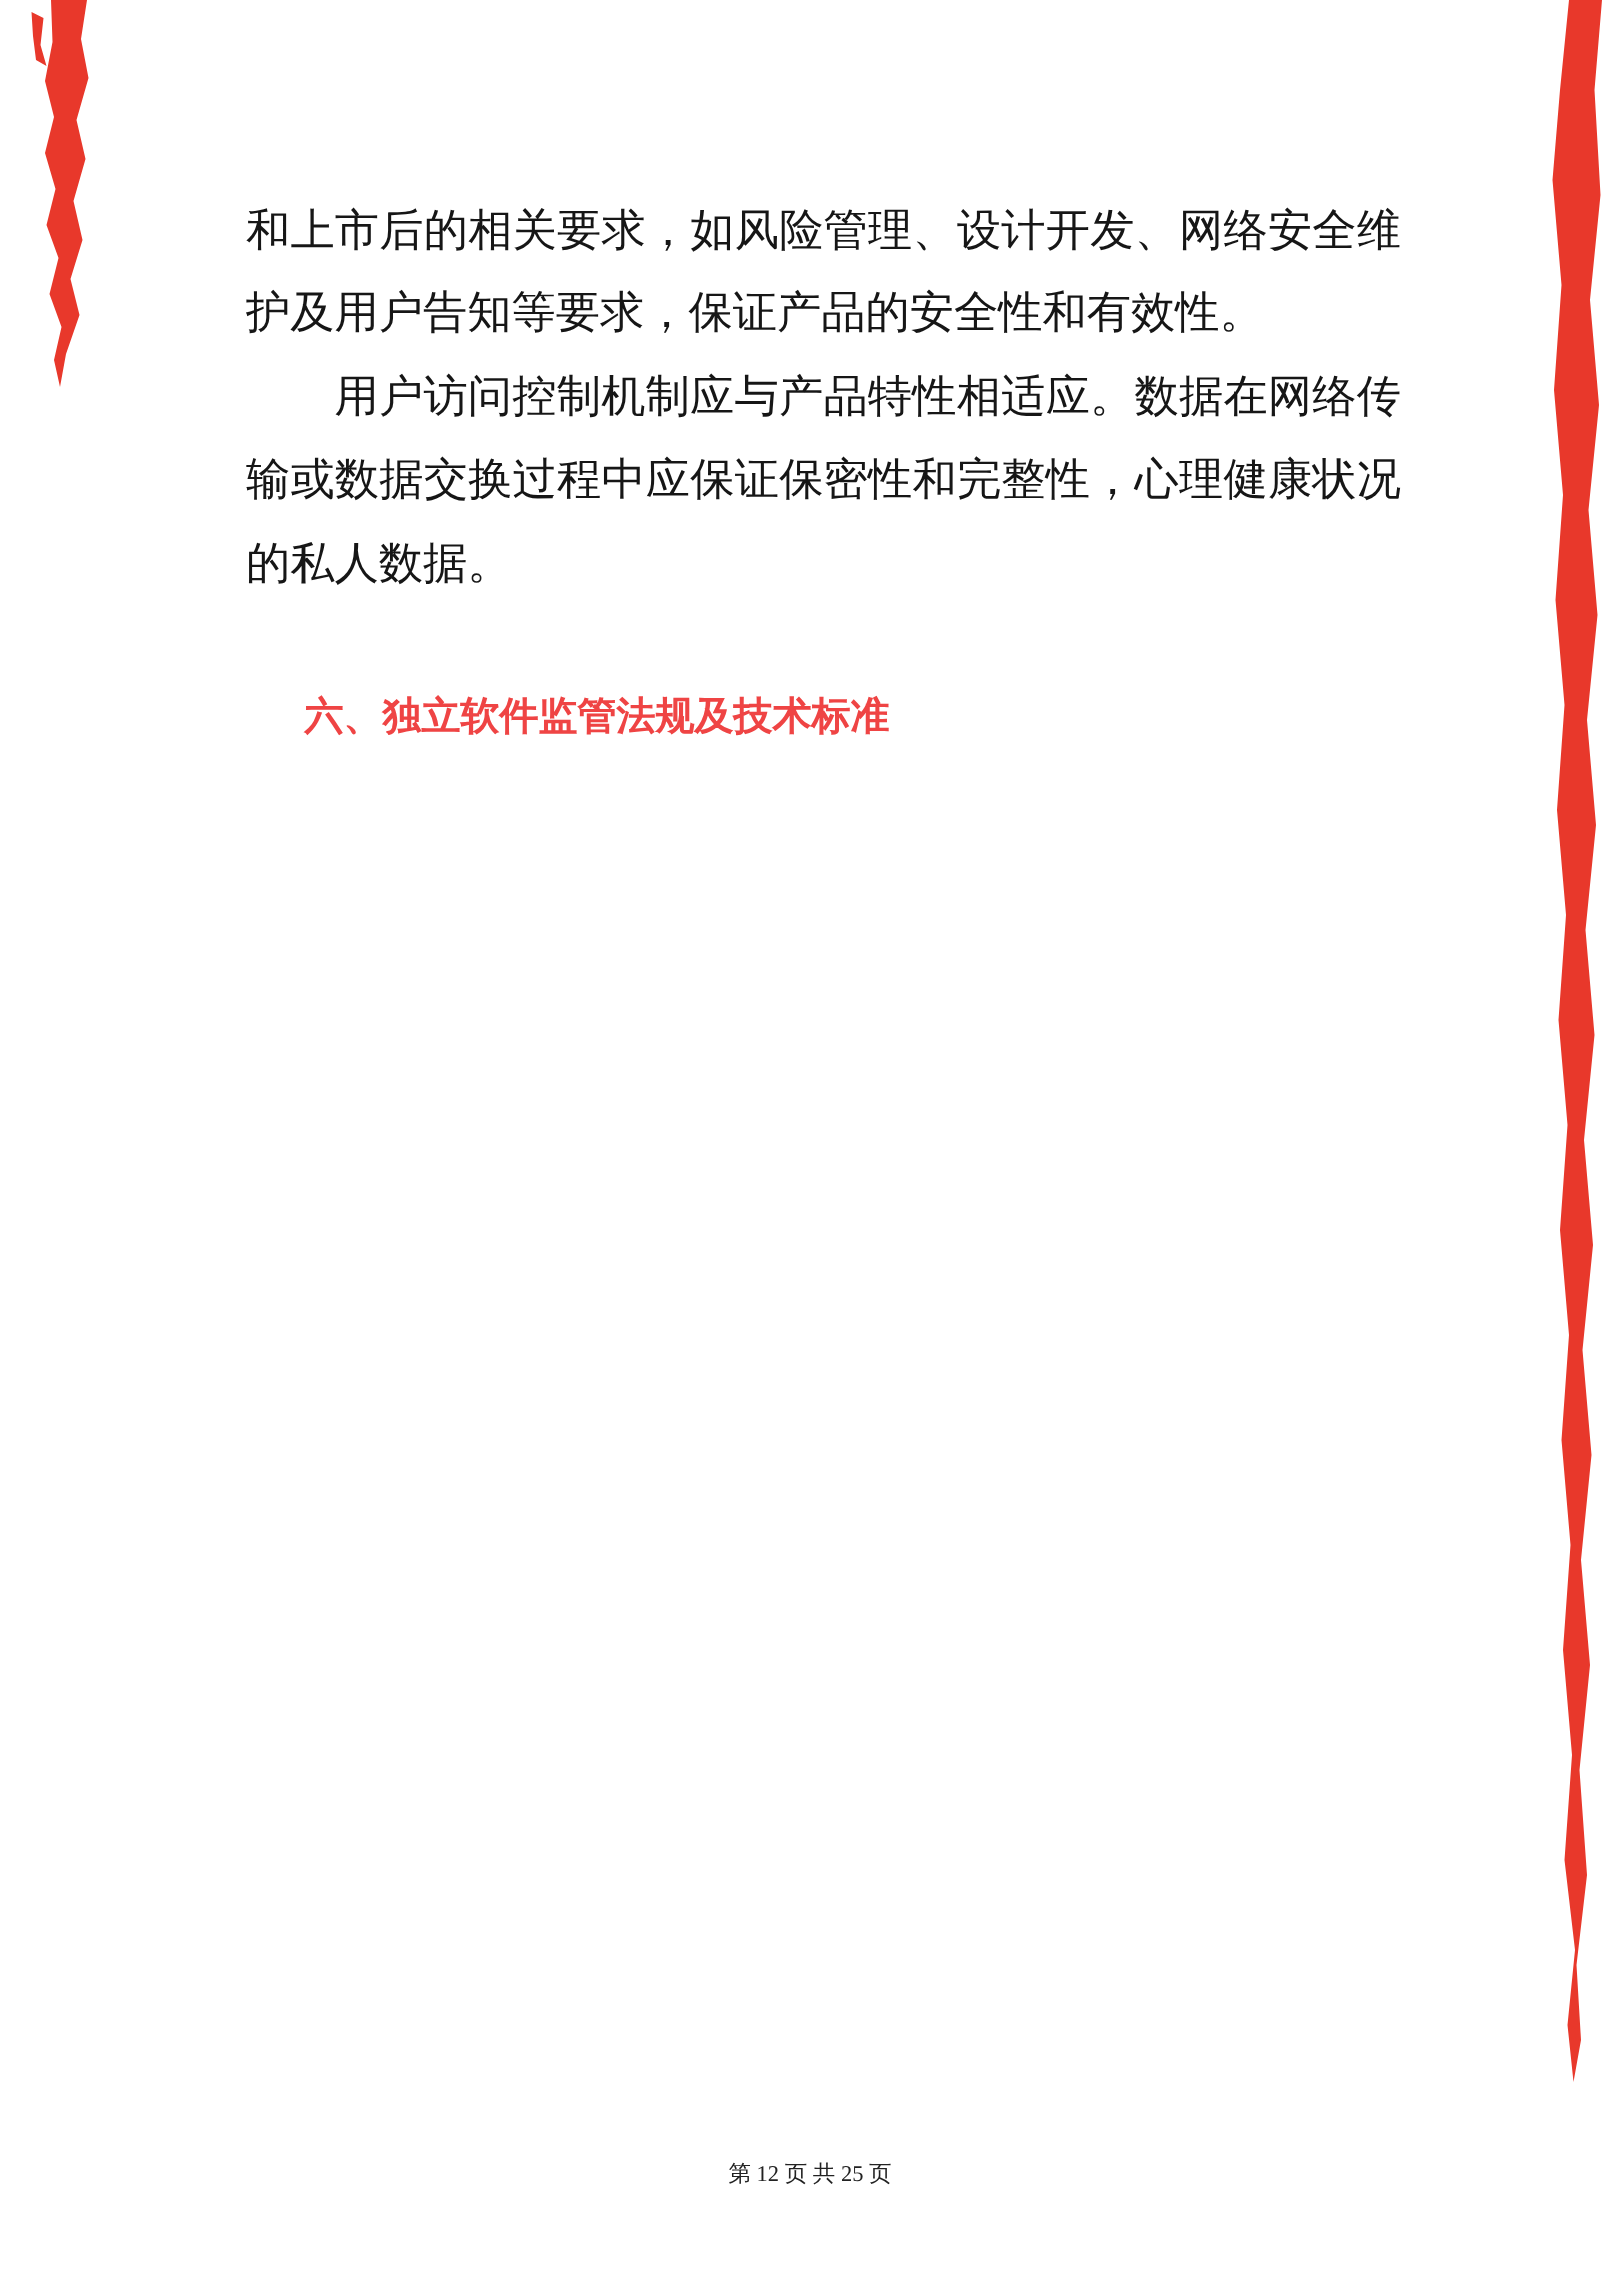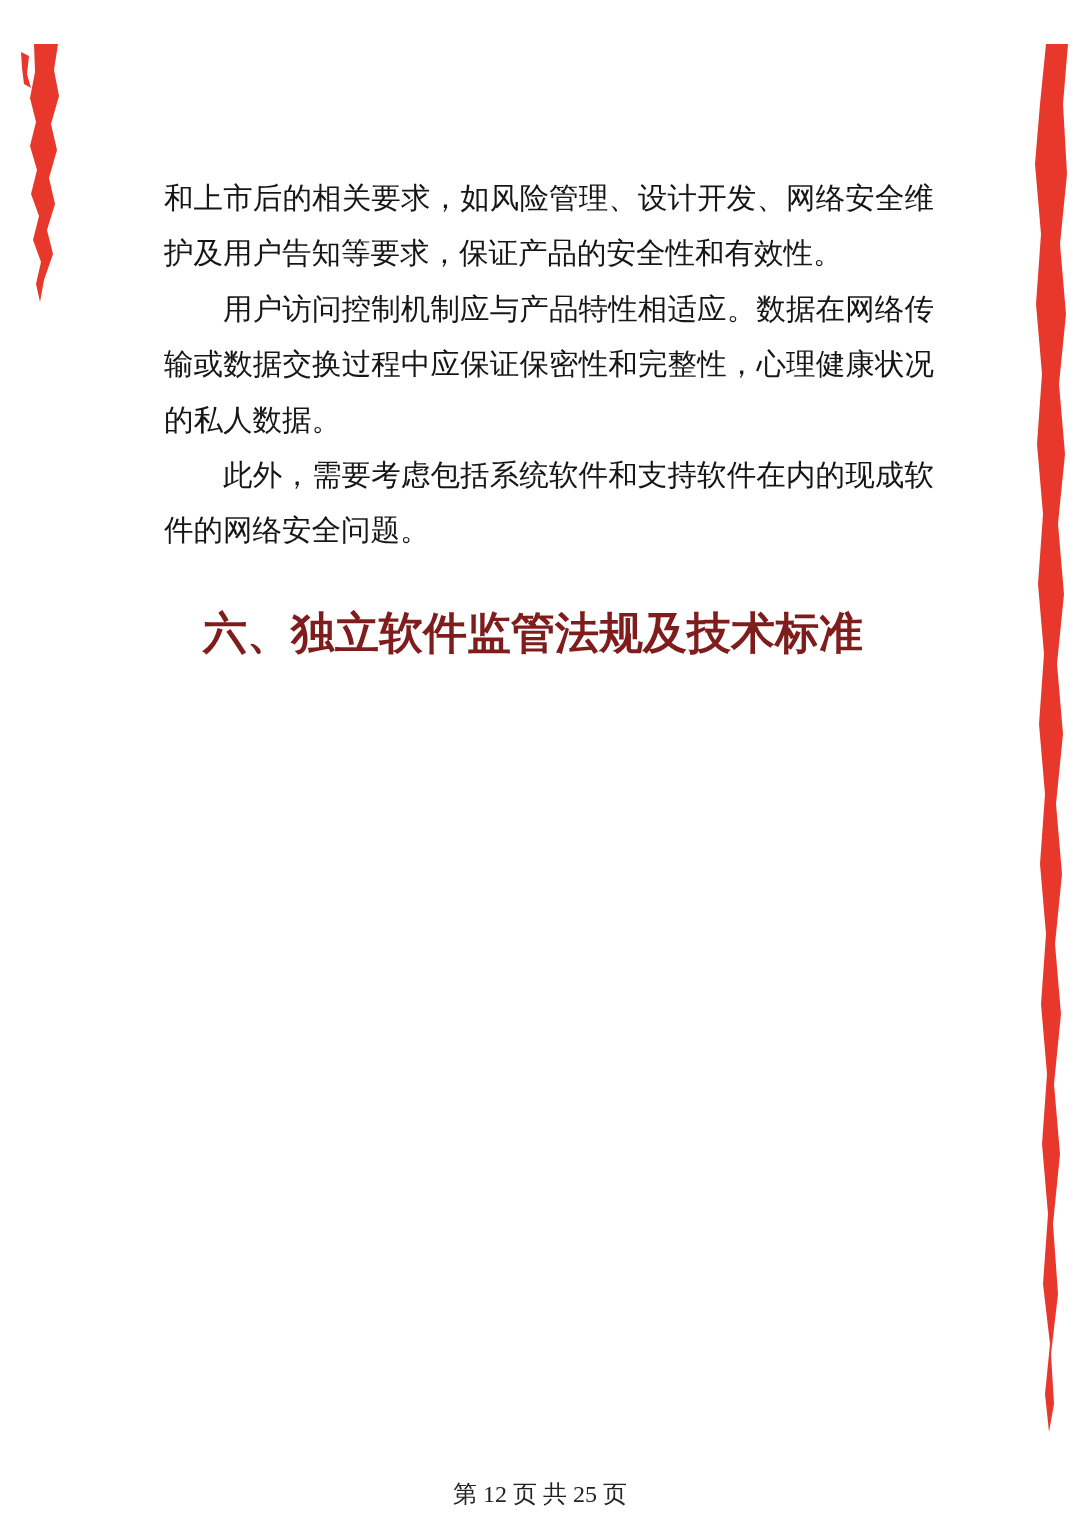--- a/index.html
+++ b/index.html
@@ -6,21 +6,20 @@
   body {
     width: 1080px; height: 1527px;
     background: #ffffff;
     position: relative;
     overflow: hidden;
     font-family: "Liberation Serif", "DejaVu Serif", serif;
   }
   .page {
     position: absolute; inset: 0;
     background: #ffffff;
-    margin-top: 44px;
   }
   .torn-edges {
     position: absolute; left: 0; top: 0;
     width: 1080px; height: 1527px;
     pointer-events: none;
   }
   .content {
     position: absolute;
     left: 164px; top: 127px;
     width: 770px;
@@ -34,51 +33,50 @@
     margin: 0;
     text-indent: 2em;
   }
   p.para.first {
     text-indent: 0;
   }
   h2.heading {
     margin: 46px 0 0 0;
     padding-left: 39px;
     font-family: "Liberation Sans", "DejaVu Sans", sans-serif;
-    font-size: 44px;
+    font-size: 26px;
     line-height: 55px;
     font-weight: bold;
-    color: #7f1d1d;
+    color: #ef4444;
     text-align: left;
     text-indent: 0;
   }
   .footer {
     position: absolute;
     top: 1437px; left: 0;
     width: 100%;
     text-align: center;
     font-family: "Liberation Serif", "DejaVu Serif", serif;
-    font-size: 24px;
+    font-size: 15px;
     line-height: 26px;
     color: #222222;
   }
 </style>
 </head>
 <body>
 
 <div class="page">
 
   <svg class="torn-edges" viewBox="0 0 1080 1527" xmlns="http://www.w3.org/2000/svg" aria-hidden="true">
     <polygon points="34,0 58,0 54,26 59,52 51,80 57,106 49,134 55,160 47,186 53,210 44,236 40,258 36,240 41,218 33,196 39,172 31,150 37,126 30,102 36,78 30,54 35,28" fill="#e8382b"></polygon>
     <polygon points="21,8 29,12 27,30 31,44 24,40 22,24" fill="#e8382b"></polygon>
     <polygon points="1046,0 1068,0 1063,60 1067,130 1060,200 1066,270 1059,340 1065,410 1058,480 1064,550 1057,620 1063,690 1056,760 1062,830 1055,900 1061,970 1054,1040 1060,1110 1053,1180 1058,1250 1051,1310 1054,1360 1049,1388 1045,1350 1050,1300 1043,1240 1048,1170 1042,1100 1047,1030 1041,960 1046,890 1040,820 1045,750 1039,680 1044,610 1038,540 1043,470 1037,400 1042,330 1036,260 1041,190 1035,120 1040,60" fill="#e8382b"></polygon>
   </svg>
 
   <div class="content">
     <p class="para first">和上市后的相关要求，如风险管理、设计开发、网络安全维护及用户告知等要求，保证产品的安全性和有效性。</p>
     <p class="para">用户访问控制机制应与产品特性相适应。数据在网络传输或数据交换过程中应保证保密性和完整性，心理健康状况的私人数据。</p>
-    <p class="para">此外，需要考虑包括系统软件和支持软件在内的现成软件的网络安全问题。</p>
     <h2 class="heading">六、独立软件监管法规及技术标准</h2>
   </div>
 
   <div class="footer">第 12 页 共 25 页</div>
 
 </div>
 
 </body></html>

